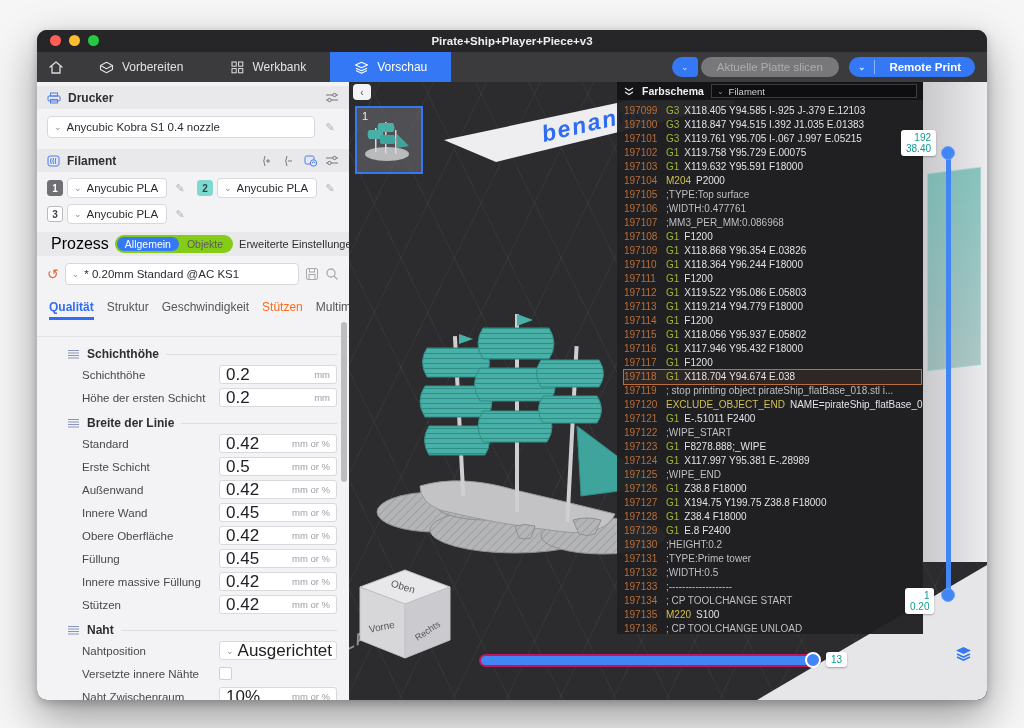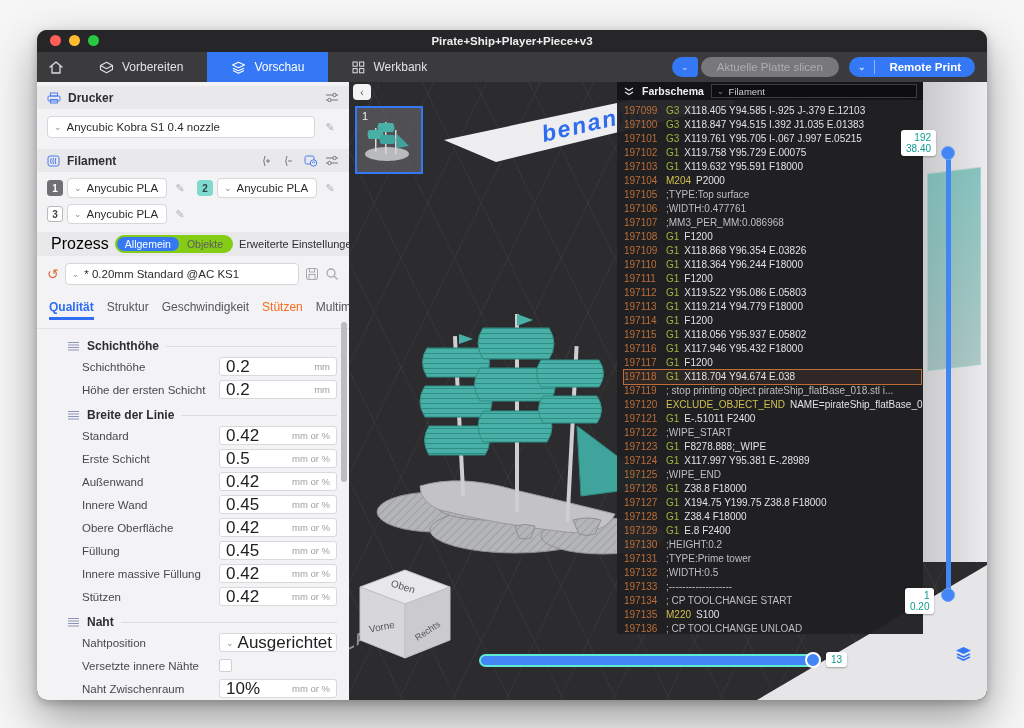--- a/index.html
+++ b/index.html
@@ -51,21 +51,21 @@
   .slot { display:flex; align-items:center; gap:4px; }
   .badge { width:16px; height:16px; border-radius:3px; font-size:10px; font-weight:bold; display:flex; align-items:center; justify-content:center; flex:none; }
   .slot .select { height:20px; }
 
   .proc-band { height:24px; background:#e9e9eb; display:flex; align-items:center; gap:6px; padding:0 8px; margin-top:4px; }
   .ptoggle { background:#84cc16; border-radius:10px; display:flex; padding:2px; }
   .popt { padding:1px 8px; border-radius:9px; font-size:10.5px; color:#5b5b60; }
   .popt.active { background:#3478f6; color:#fff; }
   .advlbl { font-size:11px; color:#2e2e32; white-space:nowrap; }
 
-  .ptabs { display:flex; gap:13px; padding:8px 12px 8px; border-bottom:1px solid #e2e2e4; font-size:12px; color:#55555a; }
+  .ptabs { display:flex; gap:13px; padding:8px 12px 16px; border-bottom:1px solid #e2e2e4; font-size:12px; color:#55555a; }
   .ptab { padding-bottom:6px; white-space:nowrap; }
   .ptab.active { color:#2f6df5; font-weight:bold; border-bottom:3px solid #2f6df5; padding-bottom:3px; }
   .ptab.mod { color:#ff6a1a; }
 
   .sections { padding:2px 12px 0 10px;margin-left:20px; }
   .sech { display:flex; align-items:center; gap:7px; margin:8px 0 3px; }
   .sech .stitle { font-weight:bold; font-size:12px; color:#2e2e32; white-space:nowrap; }
   .sech .rule { flex:1; height:1px; background:#dddde0; }
   .srow { display:flex; align-items:center; height:21px; margin:2px 0 2px 15px; }
   .srow .lbl { flex:1; font-size:11.5px; color:#48484d; white-space:nowrap; }
@@ -112,21 +112,21 @@
   .tok-g { color:#9cb53b; } .tok-m { color:#cfc04f; } .tok-c { color:#bfbfc2; } .tok-t { color:#e2e2e4; }
   .gl.hl { outline:1px solid #bb6e38; background:rgba(187,110,56,.10); }
 
   
   .vtrack { position:absolute; left:597px; top:66px; width:5px; height:450px; background:#4285f4; border-radius:3px; z-index:6; }
   .vhandle { position:absolute; left:-5px; width:14px; height:14px; border-radius:50%; background:#4285f4; border:1px solid #6ea4f8; }
   .vhandle.top { top:-2px; } .vhandle.bot { bottom:-4px; }
   .vbadge { position:absolute; background:#fff; border-radius:3px; padding:2px 5px; text-align:right; z-index:6;
             color:#0b9c8f; font-size:10px; line-height:11px; box-shadow:0 1px 2px rgba(0,0,0,.3); }
   .vbadge.top { left:552px; top:48px; } .vbadge.bot { left:556px; top:506px; }
-  .hslider { position:absolute; left:130px; top:572px; width:342px; height:13px; border-radius:7px; background:#5eead4;
+  .hslider { position:absolute; left:130px; top:572px; width:342px; height:13px; border-radius:7px; background:#be185d;
              padding:2px; z-index:6; }
   .hfill { height:9px; border-radius:5px; background:#4285f4; width:calc(100% - 8px); }
   .hhandle { position:absolute; right:0px; top:-2px; width:16px; height:16px; border-radius:50%; background:#4285f4; border:2px solid #fff; }
   .hbadge { position:absolute; left:calc(100% + 5px); top:-2px; background:#fff; border-radius:3px; padding:2px 5px;
             color:#0b9c8f; font-size:10px; line-height:11px; box-shadow:0 1px 2px rgba(0,0,0,.3); }
 
   svg { display:block; }
 </style>
 </head>
 <body>
@@ -147,35 +147,35 @@
       <svg width="14" height="13" viewBox="0 0 14 13">
           <path d="M7 1 L13 6 M7 1 L1 6 M3 5.2 V12 H11 V5.2" stroke="#dcdcde" stroke-width="1.3" fill="none" stroke-linecap="round" stroke-linejoin="round"></path>
         </svg>
     </div>
     <div class="nav-tab">
       <svg width="15" height="13" viewBox="0 0 15 13">
           <path d="M1.5 4.5 L7.5 1.2 L13.5 4.5 L7.5 7.8 Z M1.5 4.5 V8.5 L7.5 11.8 L13.5 8.5 V4.5" stroke="#e2e2e4" stroke-width="1.1" fill="none" stroke-linejoin="round"></path>
         </svg>
       <span>Vorbereiten</span>
     </div>
-    <div class="nav-tab active">
-      <svg width="15" height="13" viewBox="0 0 15 13">
-          <path d="M1.5 4 L7.5 1.2 L13.5 4 L7.5 6.8 Z" stroke="#fff" stroke-width="1.1" fill="none" stroke-linejoin="round"></path>
-          <path d="M2 7.2 L7.5 9.8 L13 7.2 M2 9.6 L7.5 12.2 L13 9.6" stroke="#fff" stroke-width="1.1" fill="none" stroke-linejoin="round"></path>
-        </svg>
-      <span>Vorschau</span>
-    </div>
     <div class="nav-tab">
       <svg width="13" height="13" viewBox="0 0 13 13">
           <rect x="1" y="1" width="4.2" height="4.2" stroke="#e2e2e4" fill="none"></rect>
           <rect x="7.6" y="1" width="4.2" height="4.2" stroke="#e2e2e4" fill="none"></rect>
           <rect x="1" y="7.6" width="4.2" height="4.2" stroke="#e2e2e4" fill="none"></rect>
           <rect x="7.6" y="7.6" width="4.2" height="4.2" stroke="#e2e2e4" fill="none"></rect>
         </svg>
       <span>Werkbank</span>
+    </div>
+    <div class="nav-tab active">
+      <svg width="15" height="13" viewBox="0 0 15 13">
+          <path d="M1.5 4 L7.5 1.2 L13.5 4 L7.5 6.8 Z" stroke="#fff" stroke-width="1.1" fill="none" stroke-linejoin="round"></path>
+          <path d="M2 7.2 L7.5 9.8 L13 7.2 M2 9.6 L7.5 12.2 L13 9.6" stroke="#fff" stroke-width="1.1" fill="none" stroke-linejoin="round"></path>
+        </svg>
+      <span>Vorschau</span>
     </div>
     <div class="nav-right">
       <div class="grp">
         <div class="chev-btn">
             <span>⌄</span>
           </div>
         <div class="slice-pill">Aktuelle Platte slicen</div>
       </div>
       <div class="print-pill">
         <span class="pchev"><span>⌄</span></span>

